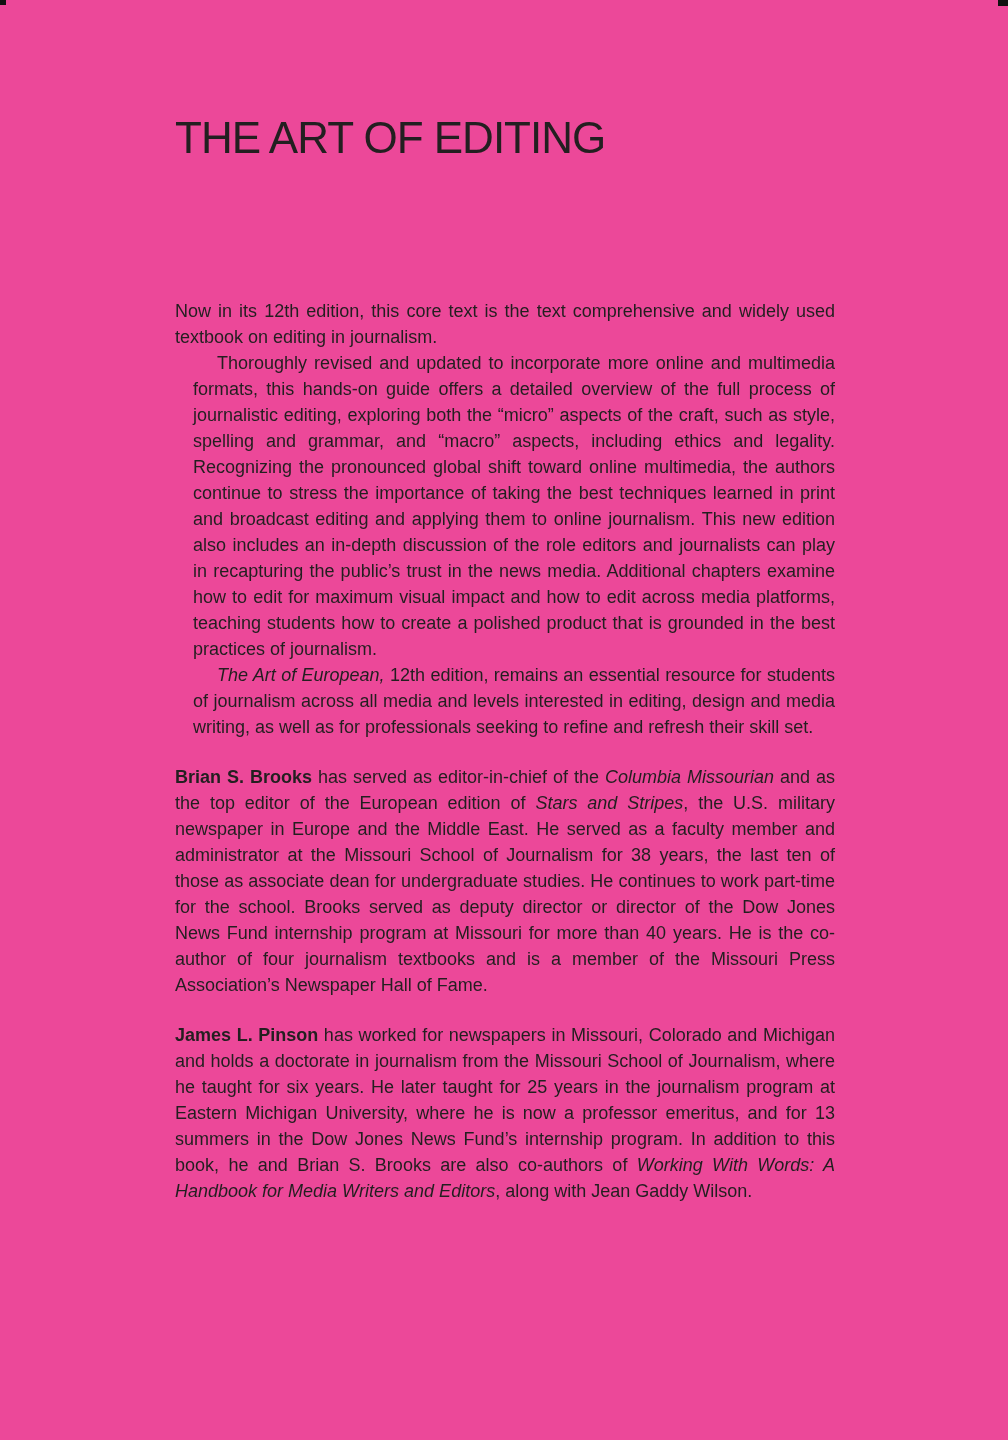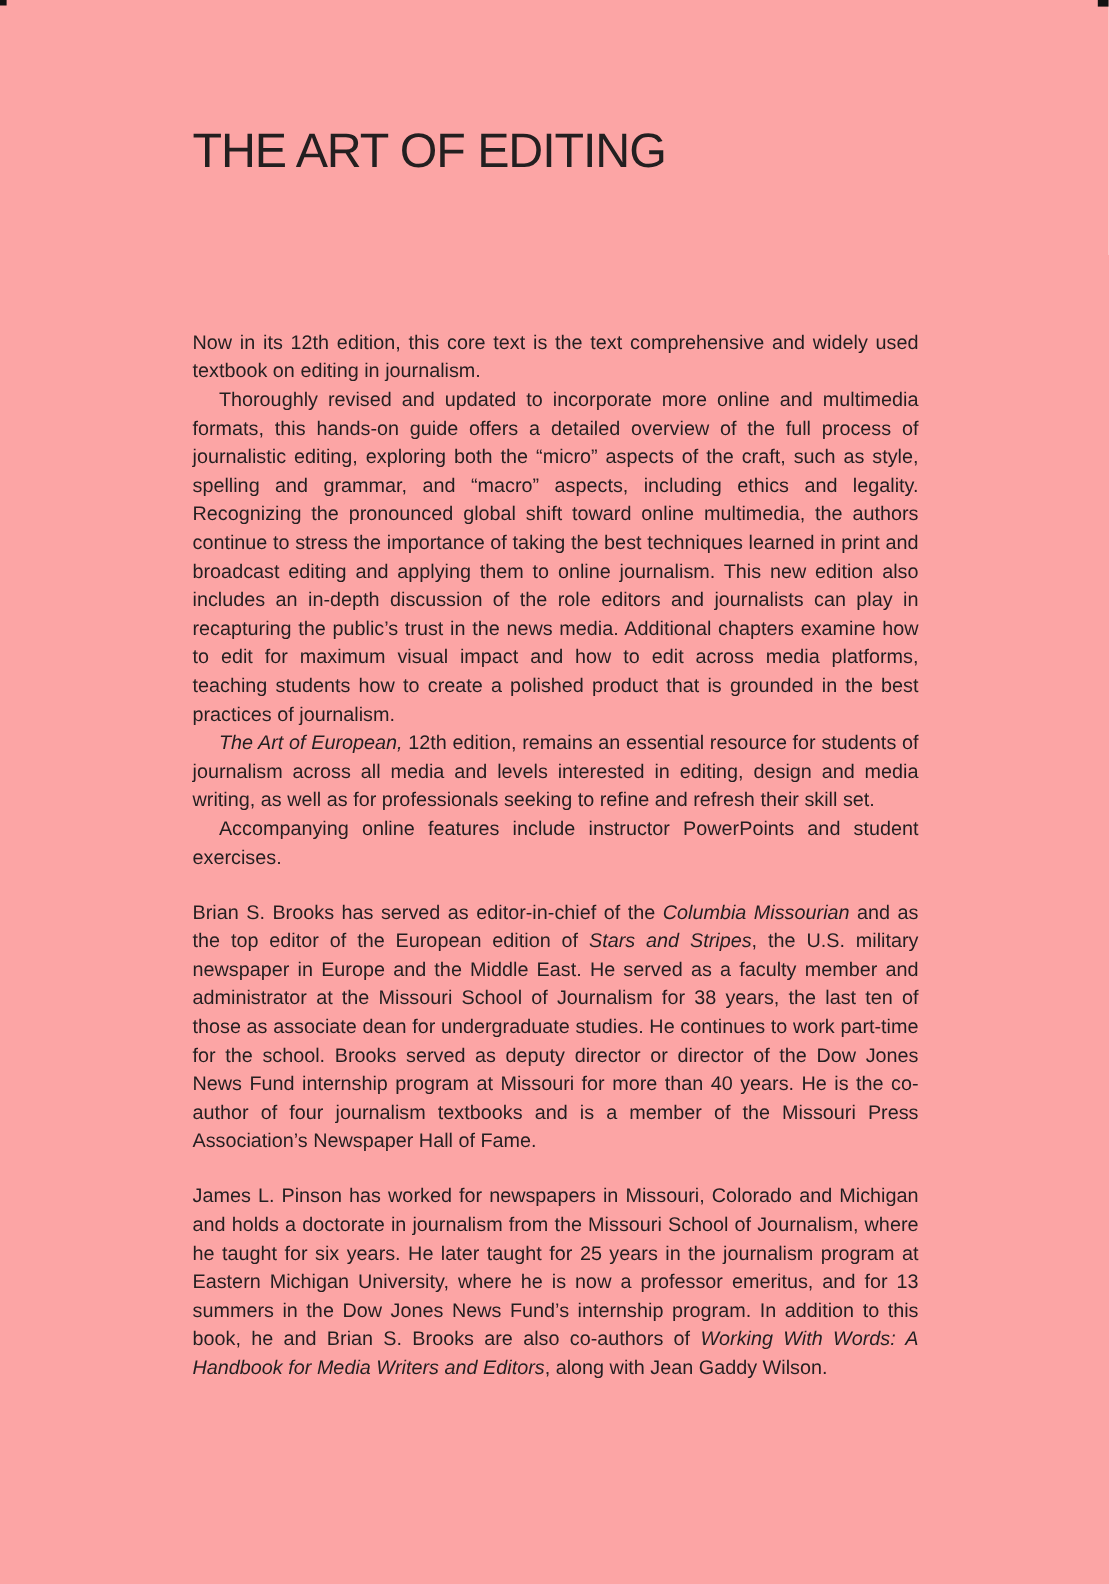--- a/index.html
+++ b/index.html
@@ -4,21 +4,21 @@
 <style>
   html, body {
     margin: 0;
     padding: 0;
     background: #ffffff;
   }
   .page {
     position: relative;
     width: 1008px;
     height: 1440px;
-    background: #fca5a5;
+    background: #ec4899;
     overflow: hidden;
     font-family: "Liberation Sans", sans-serif;
     color: #231f20;
   }
   .corner-mark {
     position: absolute;
     background: #111111;
   }
   .corner-mark.left  { left: 0; top: 0; width: 6px; height: 5px; }
   .corner-mark.right { right: 0; top: 0; width: 10px; height: 6px; }
@@ -43,39 +43,39 @@
     font-size: 18px;
     line-height: 26px;
     font-weight: 400;
   }
   .body-text p {
     margin: 0;
     text-align: justify;
   }
   .body-text p.indent {
     text-indent: 24px;
+    margin-left: 18px;
   }
   .body-text p.space-before {
     margin-top: 24px;
   }
-  .body-text span.bold   { font-weight: 400; }
+  .body-text span.bold   { font-weight: 700; }
   .body-text span.italic { font-style: italic; }
 </style>
 </head>
 <body>
 
 <div class="page">
   <div class="corner-mark left"></div>
   <div class="corner-mark right"></div>
 
   <div class="content">
     <h1 class="title">THE ART OF EDITING</h1>
 
     <div class="body-text">
         <p><span>Now in its 12th edition, this core text is the text comprehensive and widely used textbook on editing in journalism.</span></p>
         <p class="indent"><span>Thoroughly revised and updated to incorporate more online and multimedia formats, this hands-on guide offers a detailed overview of the full process of journalistic editing, exploring both the “micro” aspects of the craft, such as style, spelling and grammar, and “macro” aspects, including ethics and legality. Recognizing the pronounced global shift toward online multimedia, the authors continue to stress the importance of taking the best techniques learned in print and broadcast editing and applying them to online journalism. This new edition also includes an in-depth discussion of the role editors and journalists can play in recapturing the public’s trust in the news media. Additional chapters examine how to edit for maximum visual impact and how to edit across media platforms, teaching students how to create a polished product that is grounded in the best practices of journalism.</span></p>
         <p class="indent"><span class="italic">The Art of European,</span><span> 12th edition, remains an essential resource for students of journalism across all media and levels interested in editing, design and media writing, as well as for professionals seeking to refine and refresh their skill set.</span></p>
-        <p class="indent"><span>Accompanying online features include instructor PowerPoints and student exercises.</span></p>
         <p class="space-before"><span class="bold">Brian S. Brooks</span><span> has served as editor-in-chief of the </span><span class="italic">Columbia Missourian</span><span> and as the top editor of the European edition of </span><span class="italic">Stars and Stripes</span><span>, the U.S. military newspaper in Europe and the Middle East. He served as a faculty member and administrator at the Missouri School of Journalism for 38 years, the last ten of those as associate dean for undergraduate studies. He continues to work part-time for the school. Brooks served as deputy director or director of the Dow Jones News Fund internship program at Missouri for more than 40 years. He is the co-author of four journalism textbooks and is a member of the Missouri Press Association’s Newspaper Hall of Fame.</span></p>
         <p class="space-before"><span class="bold">James L. Pinson</span><span> has worked for newspapers in Missouri, Colorado and Michigan and holds a doctorate in journalism from the Missouri School of Journalism, where he taught for six years. He later taught for 25 years in the journalism program at Eastern Michigan University, where he is now a professor emeritus, and for 13 summers in the Dow Jones News Fund’s internship program. In addition to this book, he and Brian S. Brooks are also co-authors of </span><span class="italic">Working With Words: A Handbook for Media Writers and Editors</span><span>, along with Jean Gaddy Wilson.</span></p>
       </div>
   </div>
 </div>
 
 </body></html>

